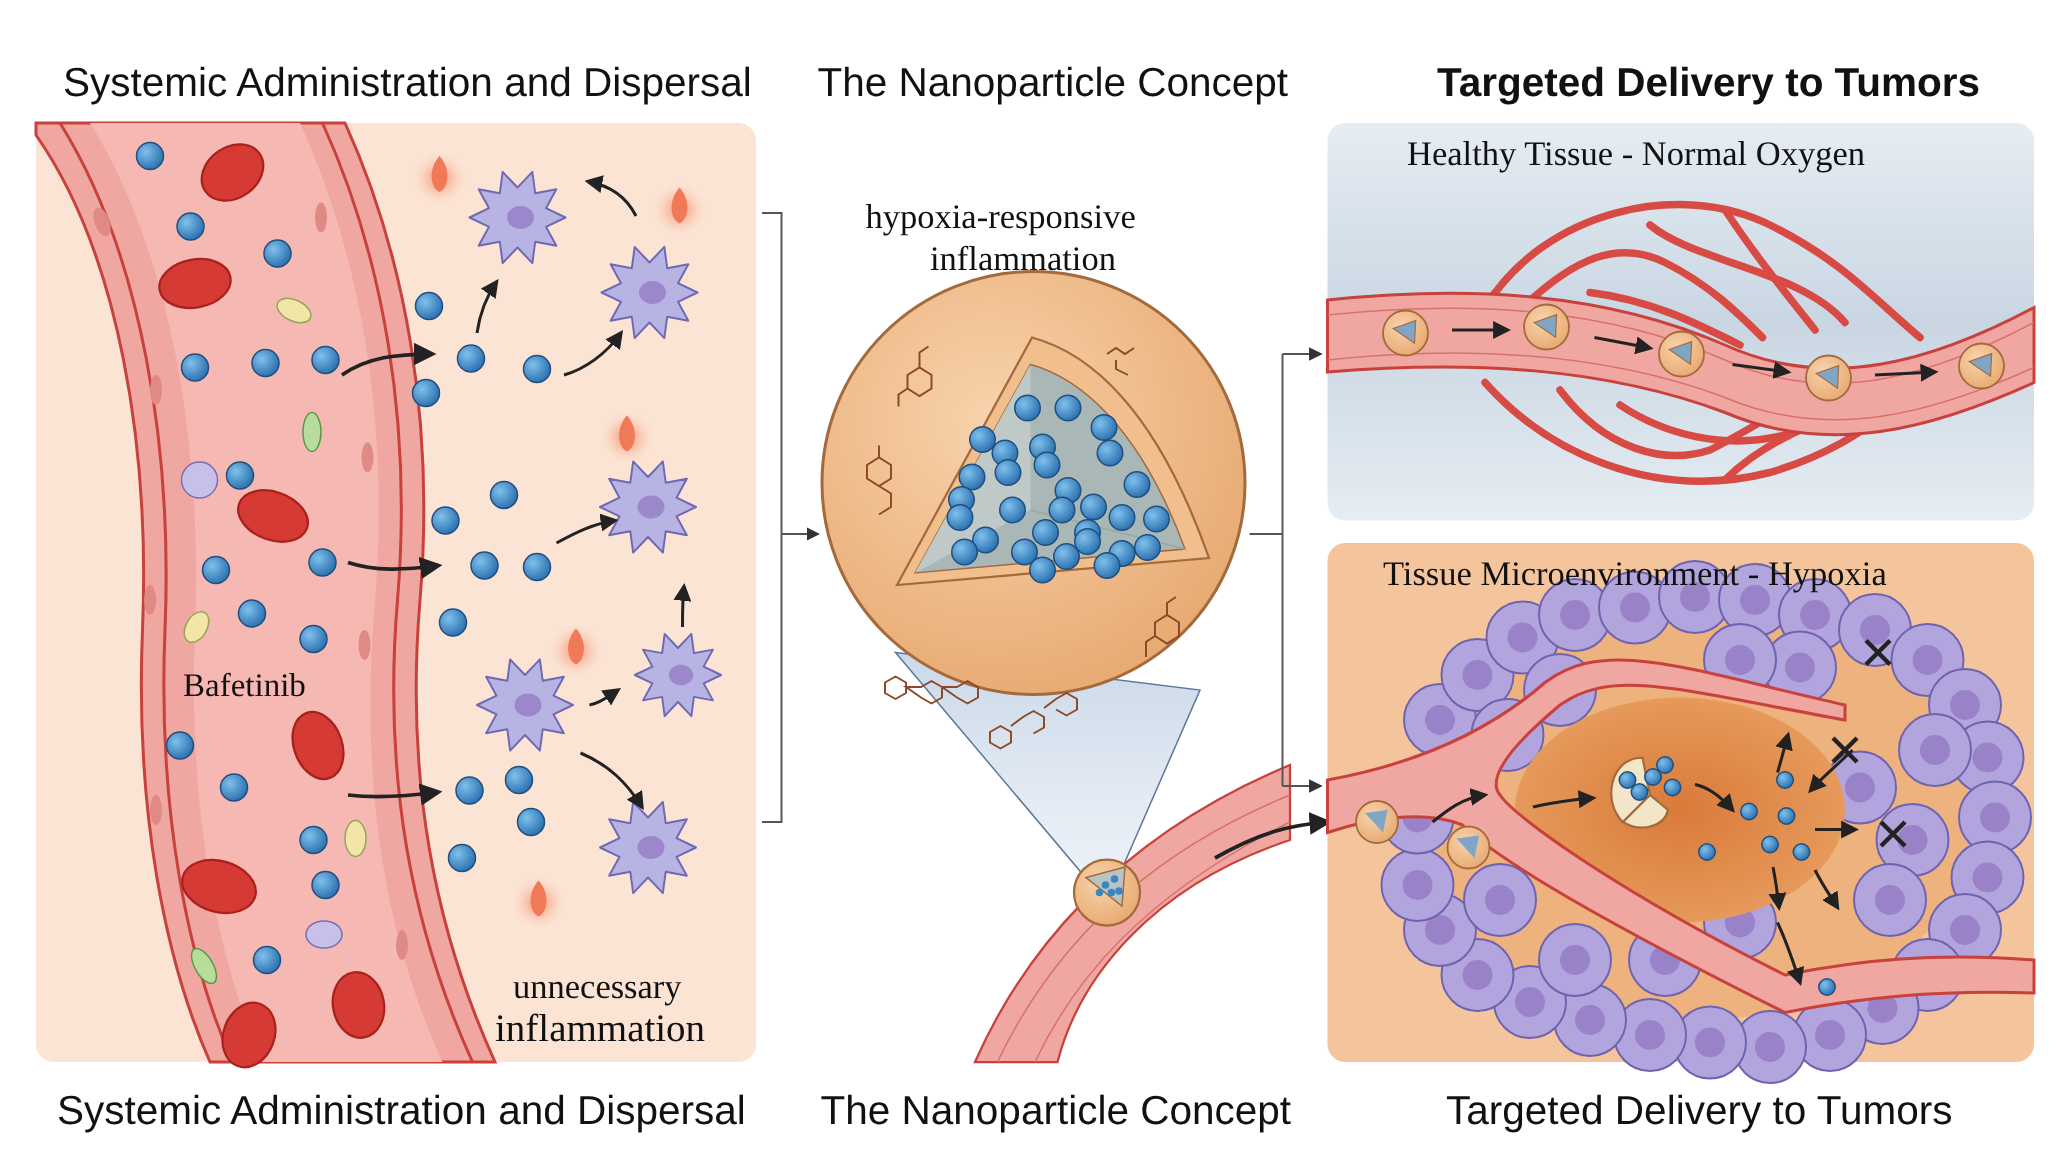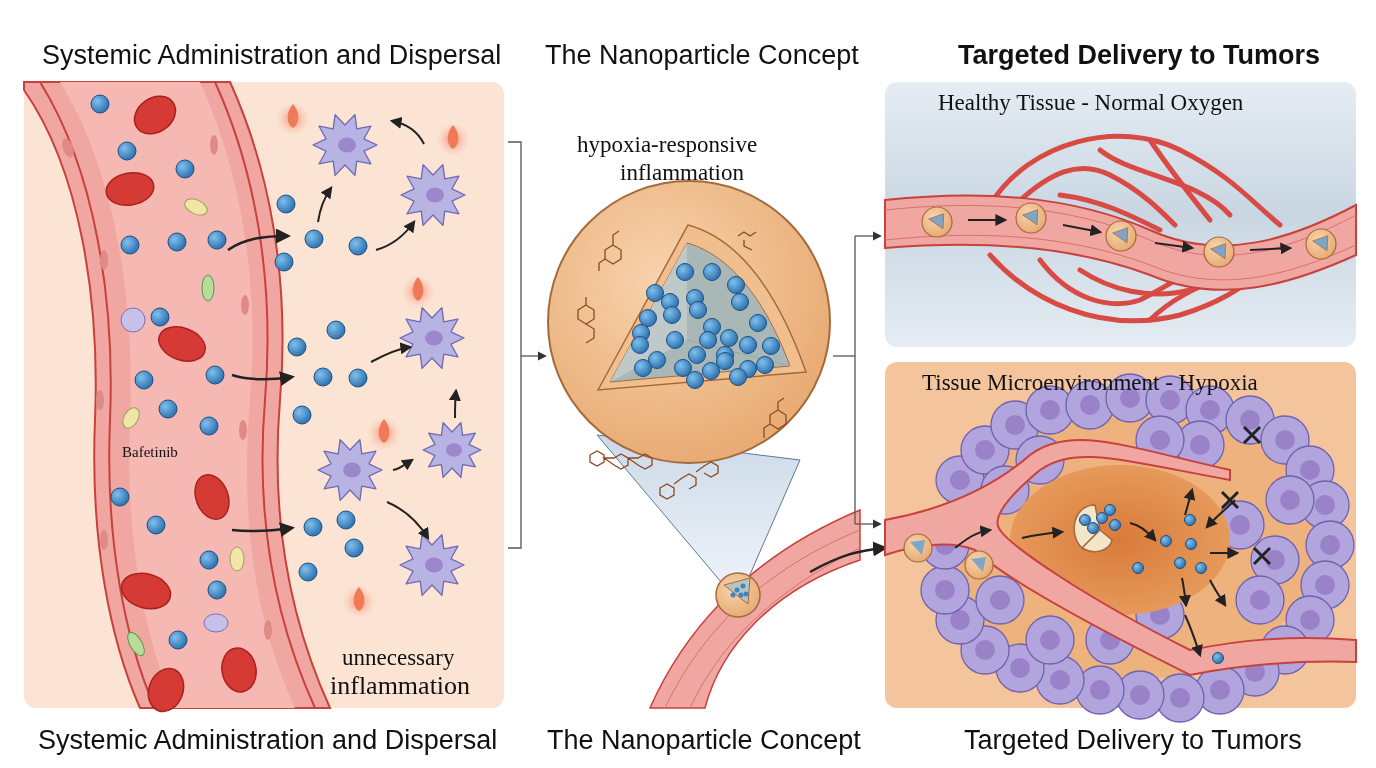--- a/index.html
+++ b/index.html
@@ -529,21 +529,21 @@
           <line x1="1238" y1="492" x2="1222" y2="508"></line>
         </g>
       <g>
           <line x1="1254" y1="548" x2="1270" y2="564"></line>
           <line x1="1270" y1="548" x2="1254" y2="564"></line>
         </g>
     </g>
   </g>
 </svg>
 
-<div class="panel-label" style="left:122px; top:444px; font-size:15px;">Bafetinib</div>
+<div class="panel-label" style="left:122px; top:444px; font-size:22px;">Bafetinib</div>
 <div class="panel-label" style="left:342px; top:645px; font-size:23px;">unnecessary</div>
 <div class="panel-label" style="left:330px; top:671px; font-size:26px;">inflammation</div>
 <div class="panel-label" style="left:577px; top:132px; font-size:23px;">hypoxia-responsive</div>
 <div class="panel-label" style="left:620px; top:160px; font-size:23px;">inflammation</div>
 <div class="panel-label" style="left:938px; top:90px; font-size:23px;">Healthy Tissue - Normal Oxygen</div>
 <div class="panel-label" style="left:922px; top:370px; font-size:23px;">Tissue Microenvironment - Hypoxia</div>
 
 <div class="title" style="left:38px; top:725px;">Systemic Administration and Dispersal</div>
 <div class="title" style="left:547px; top:725px;">The Nanoparticle Concept</div>
 <div class="title" style="left:964px; top:725px;">Targeted Delivery to Tumors</div>

